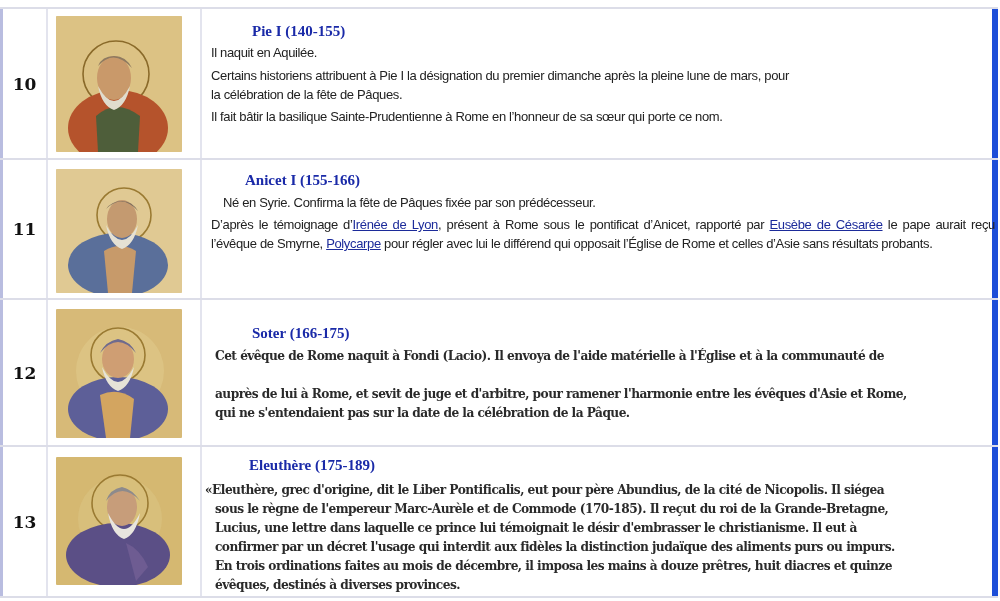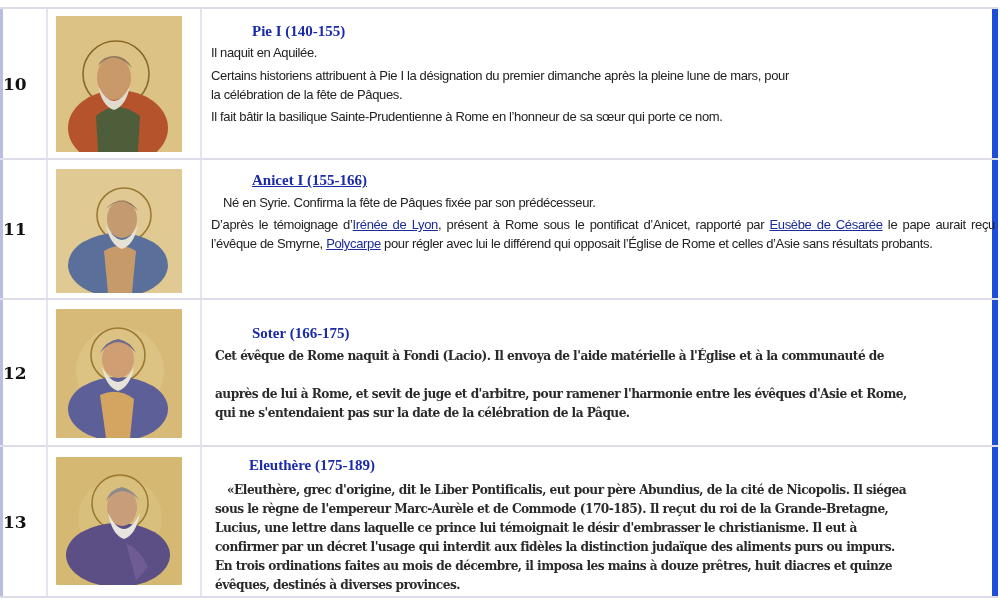--- a/index.html
+++ b/index.html
@@ -2,21 +2,21 @@
 <html><head>
   <meta charset="utf-8">
   <style>
     * { box-sizing: border-box; margin: 0; padding: 0; }
     html, body { width: 1000px; height: 601px; overflow: hidden; background: #ffffff; }
     body { font-family: "DejaVu Serif", serif; color: #222; position: relative; }
     .left-rule { position: absolute; left: 0; top: 7px; width: 3px; height: 591px; background: #b9bde0; }
     .row { position: absolute; left: 0; width: 998px; border-top: 2px solid #dcdde8; }
     .row.last { border-bottom: 2px solid #dcdde8; }
     .cell { position: absolute; top: 0; bottom: 0; }
-    .cell-num { left: 3px; width: 45px; display: flex; align-items: center; border-right: 2px solid #e3e4ee; }
+    .cell-num { left: 3px; width: 45px; display: flex; align-items: center; justify-content: center; border-right: 2px solid #e3e4ee; }
     .num { font-family: "DejaVu Serif", serif; font-weight: bold; font-size: 17px; color: #111; }
     .cell-img { left: 48px; width: 154px; border-right: 2px solid #e3e4ee; }
     .cell-text { left: 202px; right: 0; border-right: 6px solid #1d4ed8; }
 
     .portrait { position: absolute; left: 8px; width: 126px; border-radius: 1px; overflow: hidden; }
     .portrait svg { display: block; width: 100%; height: 100%; }
 
     .title { position: absolute; font-family: "Liberation Serif", serif; font-weight: bold; color: #1a2aa8; font-size: 15px; white-space: nowrap; }
     .para { position: absolute; font-family: "Liberation Sans", sans-serif; font-size: 13px; color: #222; line-height: 19px; letter-spacing: -0.35px; white-space: nowrap; }
     .para.justified { white-space: normal; text-align: justify; text-align-last: left; }
@@ -67,21 +67,21 @@
         <circle cx="68" cy="46" r="27" fill="none" stroke="#9a7a32" stroke-width="1.6"></circle>
         <ellipse cx="62" cy="96" rx="50" ry="32" fill="#5a6f9a"></ellipse>
         <path d="M48 82 Q64 72 80 82 L76 124 L52 124 Z" fill="#c79a6a"></path>
         <ellipse cx="66" cy="50" rx="15" ry="19" fill="#c49a70"></ellipse>
         <path d="M50 56 Q66 86 82 56 Q78 76 66 80 Q54 76 50 56 Z" fill="#e5e1d4"></path>
         <path d="M50 40 Q66 24 82 42 Q76 32 66 32 Q56 32 50 40 Z" fill="#7e6e5e"></path>
       </svg>
     </div>
   </div>
   <div class="cell cell-text">
-    <div class="title" style="left:50px;top:12px;text-decoration:underline;">Anicet I (155-166)</div>
+    <div class="title" style="left:43px;top:12px;">Anicet I (155-166)</div>
     <div class="para" style="left:21px;top:33px;text-align:center;">Né en Syrie. Confirma la fête de Pâques fixée par son prédécesseur.</div>
     <div class="para justified" style="left:9px;top:55px;width:784px;">
       <span>D’après le témoignage d’</span><a class="link" href="#">Irénée de Lyon</a><span>, présent à Rome sous le pontificat d’Anicet, rapporté par </span><a class="link" href="#">Eusèbe de Césarée</a><span> le pape aurait reçu l’évêque de Smyrne, </span><a class="link" href="#">Polycarpe</a><span> pour régler avec lui le différend qui opposait l’Église de Rome et celles d’Asie sans résultats probants.</span>
     </div>
   </div>
 </div>
 
 <div class="row" style="top:298px;height:147px;">
   <div class="cell cell-num">
     <span class="num">12</span>
@@ -121,20 +121,20 @@
         <ellipse cx="62" cy="98" rx="52" ry="32" fill="#5b4f86"></ellipse>
         <path d="M70 86 Q84 92 92 110 L80 124 Z" fill="#6e5c92"></path>
         <ellipse cx="66" cy="50" rx="15" ry="19" fill="#c79d7a"></ellipse>
         <path d="M52 56 Q68 88 84 56 Q80 78 68 82 Q56 78 52 56 Z" fill="#e8e5de"></path>
         <path d="M50 44 Q66 24 84 44 Q76 32 66 30 Q54 32 50 44 Z" fill="#8d8a8c"></path>
       </svg>
     </div>
   </div>
   <div class="cell cell-text">
     <div class="title" style="left:47px;top:10px;">Eleuthère (175-189)</div>
-    <div class="para serif" style="left:25px;top:34px;">«Eleuthère, grec d'origine, dit le Liber Pontificalis, eut pour père Abundius, de la cité de Nicopolis. Il siégea</div>
+    <div class="para serif" style="left:3px;top:34px;">«Eleuthère, grec d'origine, dit le Liber Pontificalis, eut pour père Abundius, de la cité de Nicopolis. Il siégea</div>
     <div class="para serif" style="left:13px;top:53px;">sous le règne de l'empereur Marc-Aurèle et de Commode (170-185). Il reçut du roi de la Grande-Bretagne,</div>
     <div class="para serif" style="left:13px;top:72px;">Lucius, une lettre dans laquelle ce prince lui témoignait le désir d'embrasser le christianisme. Il eut à</div>
     <div class="para serif" style="left:13px;top:91px;">confirmer par un décret l'usage qui interdit aux fidèles la distinction judaïque des aliments purs ou impurs.</div>
     <div class="para serif" style="left:13px;top:110px;">En trois ordinations faites au mois de décembre, il imposa les mains à douze prêtres, huit diacres et quinze</div>
     <div class="para serif" style="left:13px;top:129px;">évêques, destinés à diverses provinces.</div>
   </div>
 </div>
 
 </body></html>

